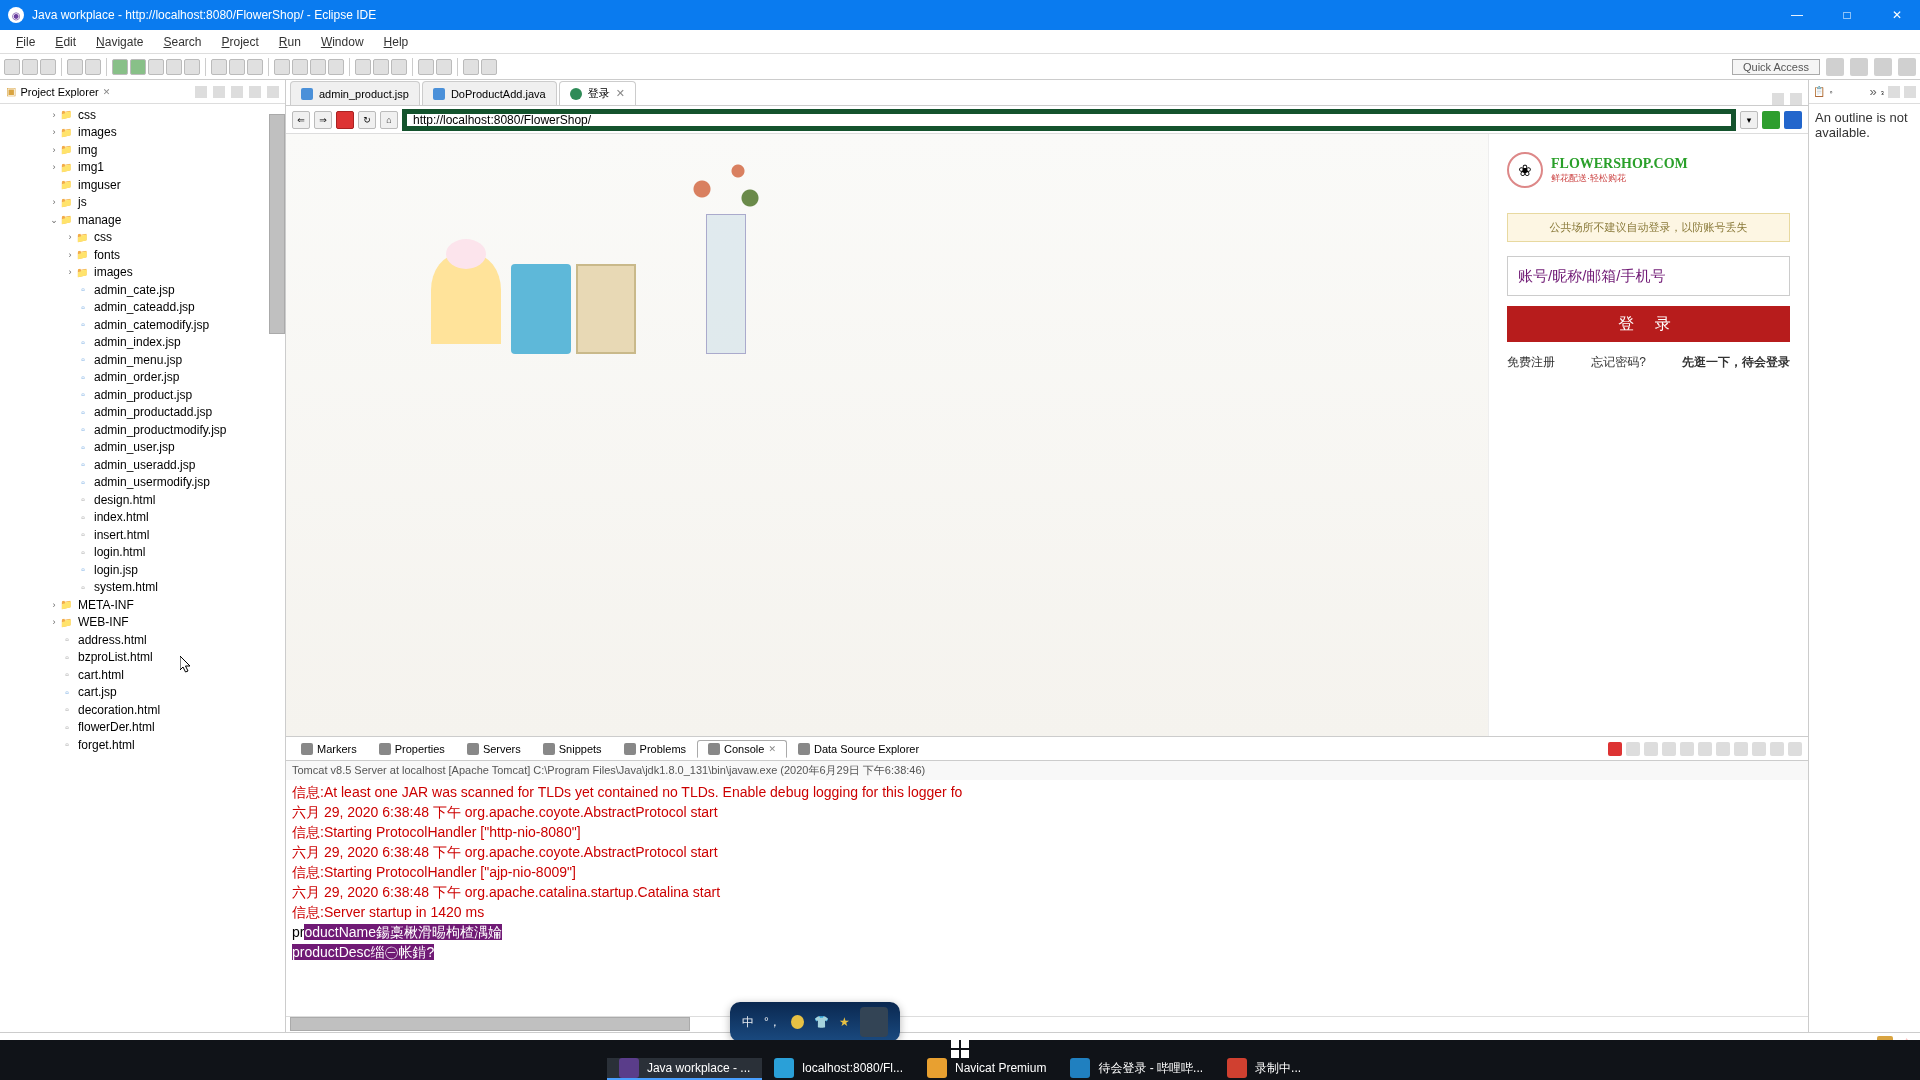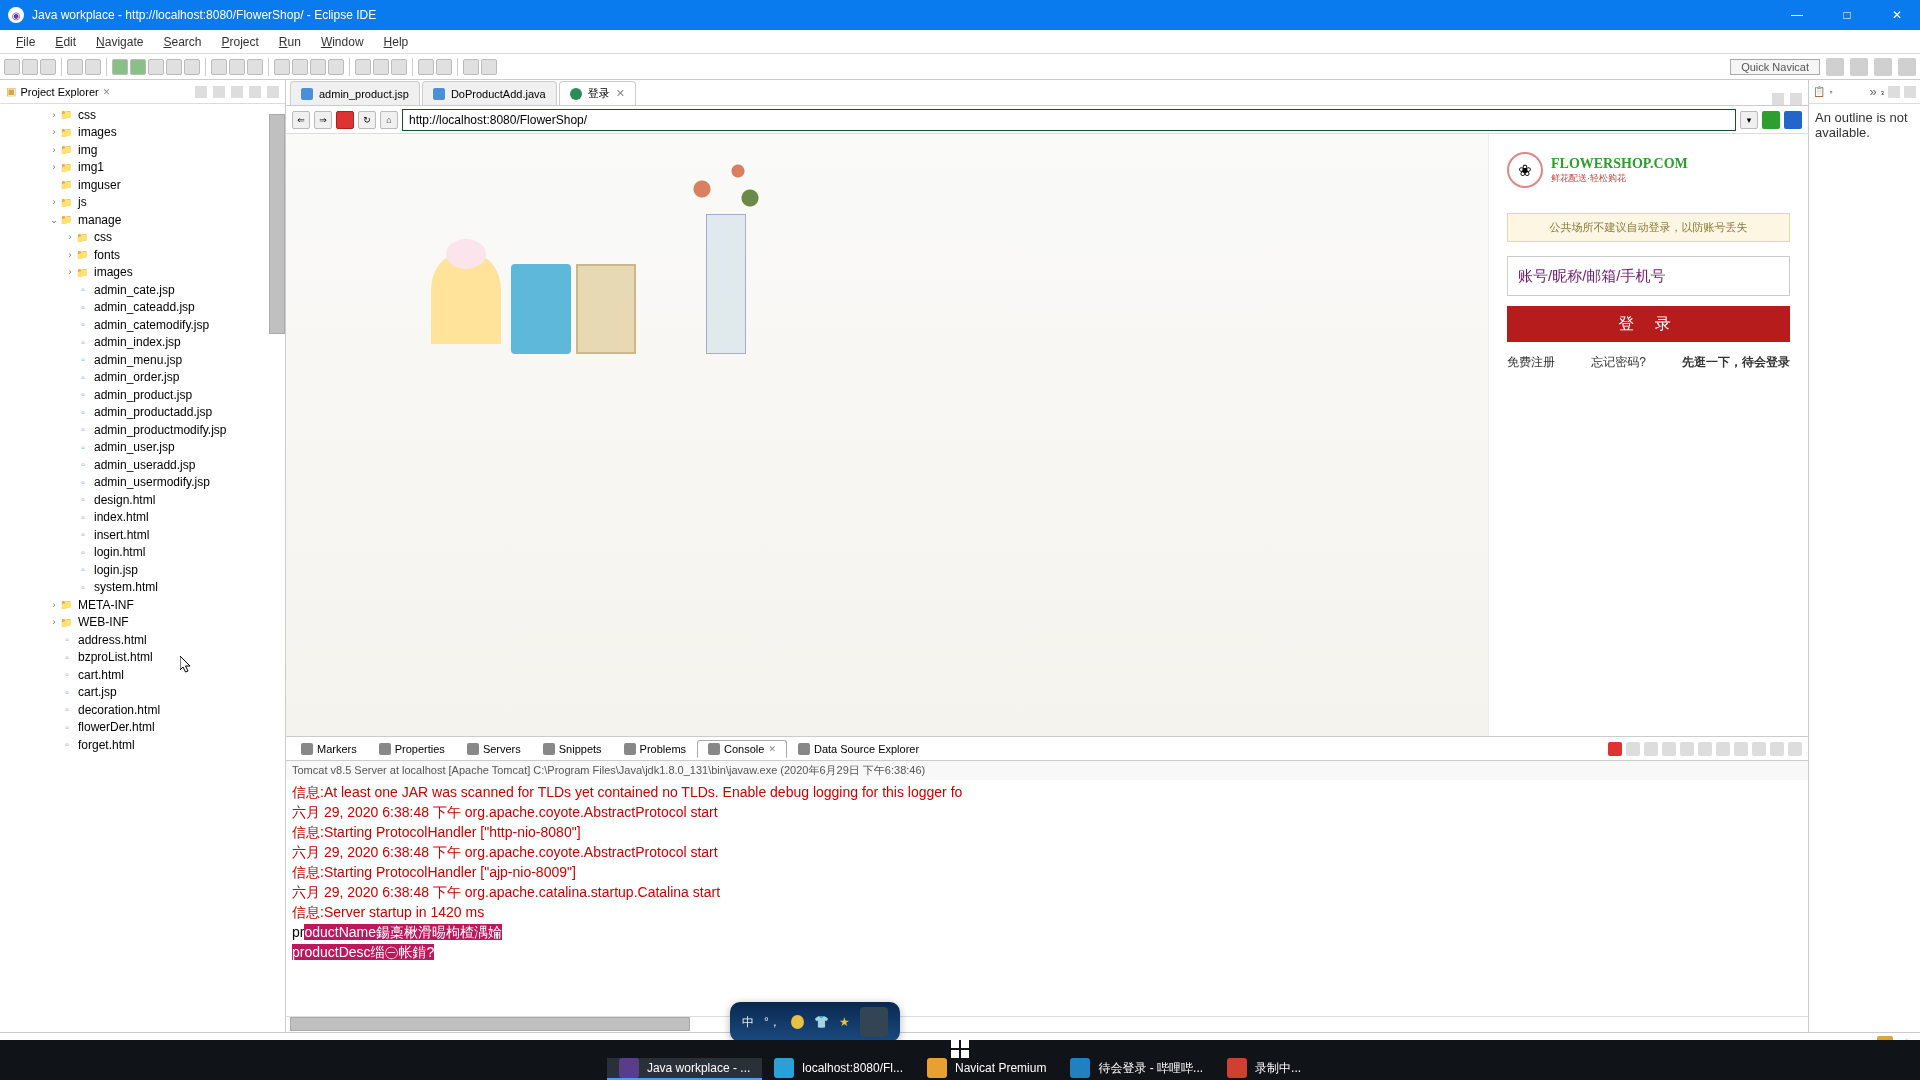--- a/index.html
+++ b/index.html
@@ -46,21 +46,21 @@
 .tab { height:24px; padding:0 10px; display:flex; align-items:center; gap:6px; font-size:11px; border:1px solid #ccc; border-bottom:none; background:#f0f0f0; border-radius:4px 4px 0 0; cursor:pointer; }
 .tab.active { background:#fff; }
 .tab .ticon { width:12px; height:12px; background:#4a90d9; border-radius:2px; }
 .tab .ticon.globe { background:#2e8b57; border-radius:50%; }
 .tab .close { color:#888; font-size:11px; }
 .tab-controls { margin-left:auto; padding-right:6px; display:flex; gap:6px; font-size:10px; color:#666; }
 
 
 .btoolbar { height:28px; display:flex; align-items:center; padding:2px 6px; gap:4px; border-bottom:1px solid #ddd; }
 .bnav { width:18px; height:18px; border:1px solid #bbb; background:#f0f0f0; border-radius:2px; display:flex; align-items:center; justify-content:center; font-size:9px; }
-.url-input { flex:1; height:22px; border:1px solid #14532d; padding:0 6px; font-size:12px; }
+.url-input { flex:1; height:22px; border:5px solid #14532d; padding:0 6px; font-size:12px; }
 .go-btn { width:18px; height:18px; background:#2e9e2e; border-radius:2px; }
 .extra-btn { width:18px; height:18px; background:#2266cc; border-radius:2px; }
 
 
 .browser { flex:1; display:flex; background:#fff; overflow:hidden; position:relative; background:linear-gradient(#fafaf8,#f5f3ee); }
 .left-img { flex:1; position:relative; }
 .ill { position:absolute; }
 .girl { left:145px; top:120px; width:70px; height:90px; background:#ffe39a; border-radius:40% 40% 0 0; }
 .girl:before { content:""; position:absolute; top:-15px; left:15px; width:40px; height:30px; background:#fce4ec; border-radius:50%; }
 .box1 { left:225px; top:130px; width:60px; height:90px; background:#5eb8d9; border-radius:4px; }
@@ -91,21 +91,21 @@
 .btab { padding:2px 10px; display:flex; align-items:center; gap:4px; cursor:pointer; border:1px solid transparent;}
 .btab.active { border:1px solid #aaa; border-bottom:1px solid #fff; background:#fff; border-radius:3px 3px 0 0;}
 .btab .bi { width:12px; height:12px; background:#888; border-radius:2px;}
 .btab-controls { margin-left:auto; display:flex; gap:4px; padding-right:6px;}
 .bc { width:14px; height:14px; background:#ddd; border-radius:2px;}
 .bc.red { background:#d33;}
 .console-desc { font-size:11px; color:#555; padding:2px 6px; background:#f8f8f8;}
 .console { flex:1; overflow:auto; font-family:Consolas,monospace; font-size:14px; padding:2px 6px; line-height:20px; white-space:pre; position:relative;}
 .c-info { color:#c00;}
 .c-msg { color:#c00;}
-.sel { background:#be185d; color:#fff;}
+.sel { background:#701a75; color:#fff;}
 .bh-scroll { height:16px; border-top:1px solid #ddd; display:flex;}
 .bh-thumb { width:400px; height:14px; background:#c0c0c0; border:1px solid #aaa; margin-left:4px;}
 
 
 .status { height:22px; border-top:1px solid #ccc; display:flex; align-items:center; padding:0 8px; }
 .status-right { margin-left:auto; display:flex; gap:8px;}
 .st-i { width:16px; height:16px; background:#d9a441; border-radius:2px;}
 
 
 .ime { position:absolute; left:730px; bottom:38px; width:170px; height:40px; background:linear-gradient(#0a2850,#1a4a80); border-radius:10px; display:flex; align-items:center; gap:10px; padding:0 12px; color:#fff; font-size:12px; box-shadow:0 2px 8px rgba(0,0,0,.3);}
@@ -178,21 +178,21 @@
   <div class="tsep"></div>
   <div class="tbtn"></div>
     <div class="tbtn"></div>
     <div class="tbtn"></div>
   <div class="tsep"></div>
   <div class="tbtn"></div>
     <div class="tbtn"></div>
   <div class="tsep"></div>
   <div class="tbtn"></div>
     <div class="tbtn"></div>
-  <div class="quick-access">Quick Navicat</div>
+  <div class="quick-access">Quick Access</div>
   <div class="persp-btn"></div>
   <div class="persp-btn"></div>
   <div class="persp-btn"></div>
   <div class="persp-btn"></div>
 </div>
 
 <div class="main">
 
   <div class="pe">
     <div class="pe-head">

